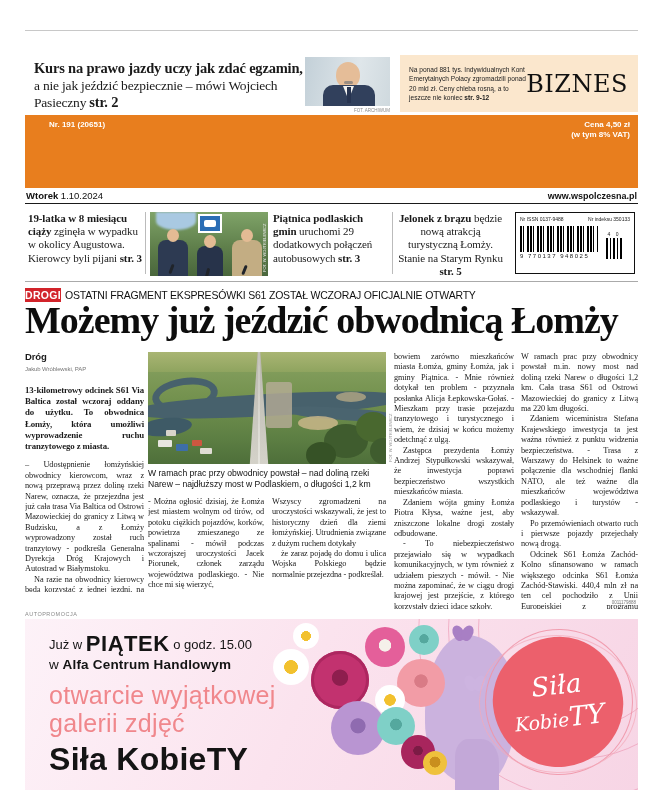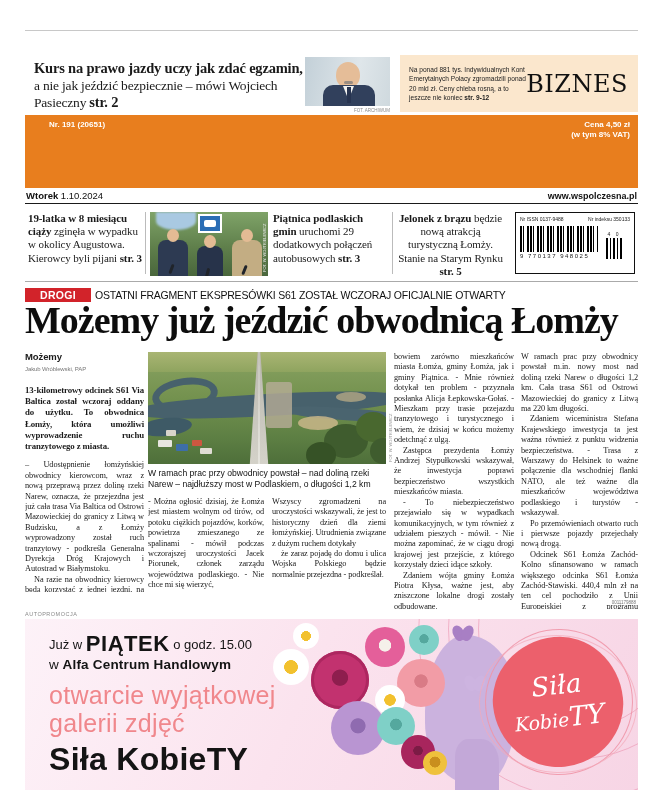--- a/index.html
+++ b/index.html
@@ -74,21 +74,21 @@
   .bc-main { width:78px; height:26px;
              background:repeating-linear-gradient(90deg,#000 0 2px,#fff 2px 3px,#000 3px 4px,#fff 4px 7px,#000 7px 9px,#fff 9px 10px); }
   .bc-right { margin-left:8px; text-align:center; }
   .bc-extra { font-size:5px; letter-spacing:2px; }
   .bc-small { width:16px; height:21px; margin-top:1px;
               background:repeating-linear-gradient(90deg,#000 0 2px,#fff 2px 4px,#000 4px 5px,#fff 5px 7px); }
   .bc-digits { font-size:6px; letter-spacing:1.5px; margin-top:1px; }
 
   
   .kicker { position:absolute; left:25px; top:288px; display:flex; align-items:center; font-family:"Liberation Sans",sans-serif; }
-  .kicker .lab { background:#d2232a; color:#fff; font-weight:bold; font-size:10.5px; padding:1px 15px; letter-spacing:0.3px; }
+  .kicker .lab { background:#d2232a; color:#fff; font-weight:bold; font-size:10.5px; padding:1px 0; letter-spacing:0.3px; }
   .kicker .ktx { margin-left:4px; font-size:10.5px; letter-spacing:-0.2px; color:#111; font-stretch:condensed; }
   .headline { position:absolute; left:25px; top:300px; width:613px; font-weight:bold; font-size:38px;
               letter-spacing:-1px; line-height:1.08; white-space:nowrap; color:#0d0d0d; }
 
   
   .byline-loc { font-family:"Liberation Sans",sans-serif; font-weight:bold; font-size:9.5px; }
   .byline-auth { font-family:"Liberation Sans",sans-serif; font-size:6px; color:#777; margin-top:2px; }
   .lead { font-weight:bold; font-size:8.8px; line-height:1.28; margin-top:10px; letter-spacing:-0.1px; }
   .body-col { position:absolute; font-size:8.3px; line-height:10.4px; text-align:justify; overflow:hidden; letter-spacing:-0.1px; }
   .body-col p { margin:0; }
@@ -255,21 +255,21 @@
     </div>
   </div>
 
   <div class="kicker">
     <span class="lab">DROGI</span>
     <span class="ktx">OSTATNI FRAGMENT EKSPRESÓWKI S61 ZOSTAŁ WCZORAJ OFICJALNIE OTWARTY</span>
   </div>
   <h1 class="headline">Możemy już jeździć obwodnicą Łomży</h1>
 
   <div class="body-col colA">
-    <div class="byline-loc">Możemy</div>
+    <div class="byline-loc">Dróg</div>
     <div class="byline-auth">Jakub Wróblewski, PAP</div>
     <div class="lead">13-kilometrowy odcinek S61 Via Baltica został wczoraj oddany do użytku. To obwodnica Łomży, która umożliwi wyprowadzenie ruchu tranzytowego z miasta.</div>
     <div class="paras">
         <p>– Udostępnienie łomżyńskiej obwodnicy kierowcom, wraz z nową przeprawą przez dolinę rzeki Narew, oznacza, że przejezdna jest już cała trasa Via Baltica od Ostrowi Mazowieckiej do granicy z Litwą w Budzisku, a z Łomży wyprowadzony został ruch tranzytowy - podkreśla Generalna Dyrekcja Dróg Krajowych i Autostrad w Białymstoku.</p>
         <p>Na razie na obwodnicy kierowcy będą korzystać z jednej jezdni, na której obowiązuje ograniczenie prędkości do 80 km/h oraz zakaz wyprzedzania.</p>
       </div>
   </div>
 
   <div class="mainphoto">
     <div class="mp-base"></div>
@@ -299,22 +299,22 @@
   <div class="body-col colB">
       <p>- Można ogłosić dzisiaj, że Łomża jest miastem wolnym od tirów, od potoku ciężkich pojazdów, korków, powietrza zmieszanego ze spalinami - mówił podczas wczorajszej uroczystości Jacek Piorunek, członek zarządu województwa podlaskiego. - Nie chce mi się wierzyć,</p>
     </div>
   <div class="body-col colC">
       <p>Wszyscy zgromadzeni na uroczystości wskazywali, że jest to historyczny dzień dla ziemi łomżyńskiej. Utrudnienia związane z dużym ruchem dotykały</p>
       <p>że zaraz pojadę do domu i ulica Wojska Polskiego będzie normalnie przejezdna - podkreślał.</p>
     </div>
   <div class="body-col colD">
       <p>bowiem zarówno mieszkańców miasta Łomża, gminy Łomża, jak i gminy Piątnica. - Mnie również dotykał ten problem - przyznała posłanka Alicja Łepkowska-Gołaś. - Mieszkam przy trasie przejazdu tranzytowego i turystycznego i wiem, że dzisiaj w końcu możemy odetchnąć z ulgą.</p>
       <p>Zastępca prezydenta Łomży Andrzej Stypułkowski wskazywał, że inwestycja poprawi bezpieczeństwo wszystkich mieszkańców miasta.</p>
+      <p>Zdaniem wójta gminy Łomża Piotra Kłysa, ważne jest, aby zniszczone lokalne drogi zostały odbudowane.</p>
       <p>- To niebezpieczeństwo przejawiało się w wypadkach komunikacyjnych, w tym również z udziałem pieszych - mówił. - Nie można zapominać, że w ciągu drogi krajowej jest przejście, z którego korzystały dzieci idące szkoły.</p>
-      <p>Zdaniem wójta gminy Łomża Piotra Kłysa, ważne jest, aby zniszczone lokalne drogi zostały odbudowane.</p>
     </div>
   <div class="body-col colE">
       <p>W ramach prac przy obwodnicy powstał m.in. nowy most nad doliną rzeki Narew o długości 1,2 km. Cała trasa S61 od Ostrowi Mazowieckiej do granicy z Litwą ma 220 km długości.</p>
       <p>Zdaniem wiceministra Stefana Krajewskiego inwestycja ta jest ważna również z punktu widzenia bezpieczeństwa. - Trasa z Warszawy do Helsinek to ważne połączenie dla wschodniej flanki NATO, ale też ważne dla mieszkańców województwa podlaskiego i turystów - wskazywał.</p>
       <p>Po przemówieniach otwarto ruch i pierwsze pojazdy przejechały nową drogą.</p>
       <p>Odcinek S61 Łomża Zachód-Kolno sfinansowano w ramach większego odcinka S61 Łomża Zachód-Stawiski. 440,4 mln zł na ten cel pochodziło z Unii Europejskiej z programu Infrastruktura i Środowisko. W 2024 r. podpisano też umowę na drugą fazę projektu z pieniędzy z programu Fundusze Europejskie na Infrastrukturę, Klimat, Środowisko 2021-2027 (FEnIKS) na odcinek od węzła Łomża Zachód i Kolno. Z UE na ten cel pochodzi 245,9 mln zł.</p>
     </div>
 
   <div class="autopromo">AUTOPROMOCJA</div>
   <div class="adnum">0011179888</div>

